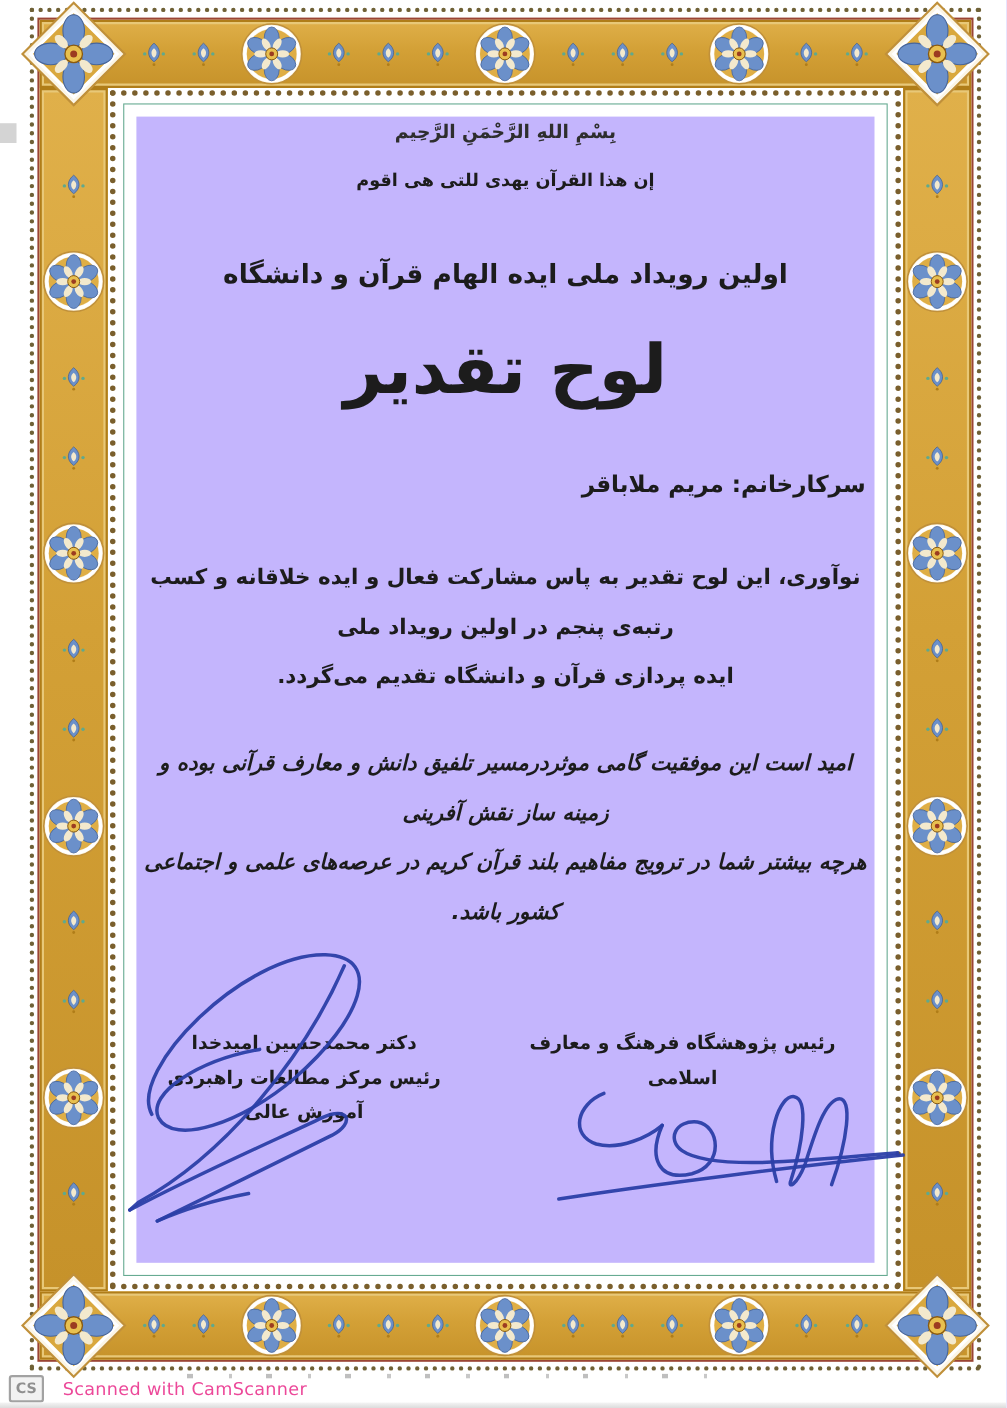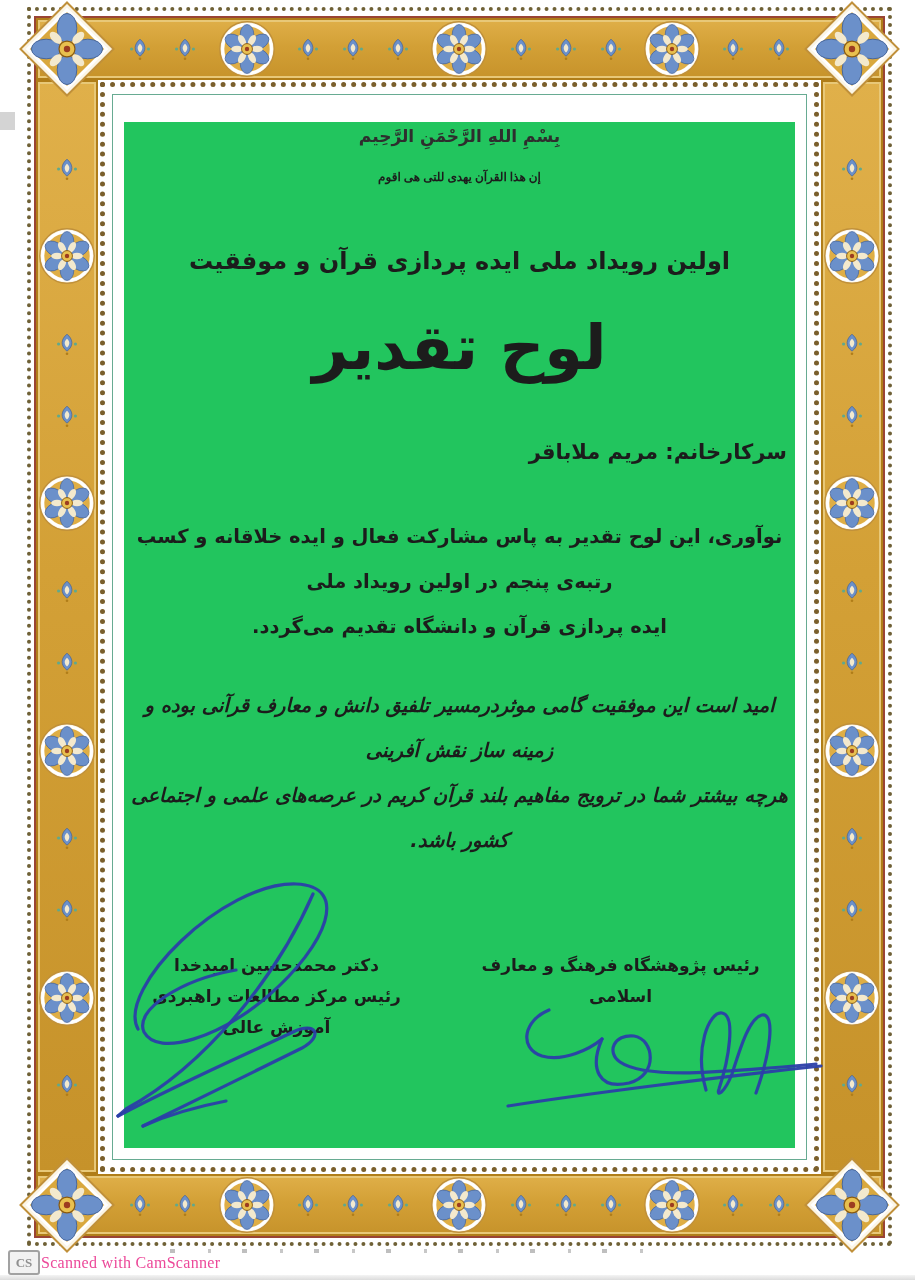--- a/index.html
+++ b/index.html
@@ -20,42 +20,42 @@
   .band-right{right:0;top:62px;bottom:62px;width:62px;flex-direction:column;justify-content:space-evenly;padding:30px 0;}
   .band svg{flex:0 0 auto;}
   .inner-bead{position:absolute;inset:64px;border:5px dotted #7a5f2c;pointer-events:none;}
   .inner-teal{position:absolute;inset:76px;border:1px solid #67ab92;pointer-events:none;}
   .corner{position:absolute;width:98px;height:98px;pointer-events:none;}
   .corner.tl{top:-18px;left:-18px;} .corner.tr{top:-18px;right:-18px;}
   .corner.bl{bottom:-18px;left:-18px;} .corner.br{bottom:-18px;right:-18px;}
   .corner svg{width:100%;height:100%;}
 
   
-  .content{position:absolute;inset:88px;background:#22c55e;direction:rtl;color:#1c1c1c;margin-top:16px;}
+  .content{position:absolute;inset:88px;background:#c4b5fd;direction:rtl;color:#1c1c1c;}
   .center{text-align:center;}
   .bismillah{margin-top:4px;font-size:17px;font-weight:600;color:#2e2e2e;}
-  .verse{margin-top:24px;font-size:12px;font-weight:bold;font-family:Liberation Serif, serif;}
+  .verse{margin-top:24px;font-size:16px;font-weight:bold;}
   .event-title{margin-top:62px;font-size:24px;font-weight:bold;letter-spacing:0.5px;}
   .main-title{margin-top:36px;font-size:62px;font-weight:bold;}
   .recipient{margin-top:56px;font-size:21px;font-weight:bold;text-align:right;padding-left:4px;padding-right:8px;}
   .body-par{margin-top:50px;font-size:19.5px;font-weight:bold;line-height:45px;text-align:center;}
   .body-par.second{margin-top:34px;font-style:italic;}
   .sig-block{position:absolute;top:828px;font-size:17px;font-weight:bold;line-height:31px;text-align:center;}
   .sig-right-block{right:2px;width:345px;}
   .sig-left-block{left:0px;width:305px;}
   .sig-svg{position:absolute;pointer-events:none;}
   .sig-svg.left{left:-36px;top:742px;width:305px;height:275px;}
   .sig-svg.right{left:370px;top:872px;width:335px;height:125px;}
   .sig-svg path{fill:none;stroke:#2b3fa8;stroke-width:3.2;stroke-linecap:round;opacity:.95;}
 
   
   .artifact-square{position:absolute;left:0;top:112px;width:15px;height:18px;background:#cdcdcd;opacity:.85;}
   .debris{position:absolute;bottom:27px;left:170px;width:500px;height:4px;opacity:.55;
           background:repeating-linear-gradient(90deg,#8a8a8a 0 5px,transparent 5px 38px,#9a9a9a 38px 41px,transparent 41px 72px);}
-  .scan-bar{position:absolute;left:8px;bottom:5px;display:flex;align-items:center;gap:1px;font-family:Liberation Serif, serif;}
+  .scan-bar{position:absolute;left:8px;bottom:5px;display:flex;align-items:center;gap:17px;}
   .cs-logo{width:28px;height:21px;border:2px solid #a2a2a2;border-radius:3px;background:#f2f2f2;
            color:#8f8f8f;font-size:13px;font-weight:bold;display:flex;align-items:center;justify-content:center;}
   .scan-text{color:#ec4899;font-size:16px;letter-spacing:0.3px;}
   .bottom-strip{position:absolute;left:0;right:0;bottom:0;height:5px;background:linear-gradient(180deg,#f4f4f4,#dcdcdc);}
 </style>
 </head>
 <body>
 
 <svg width="0" height="0" style="position:absolute" aria-hidden="true">
   <defs>
@@ -283,21 +283,21 @@
     <div class="corner bl"><svg>
           <use href="#sym-corner"></use>
         </svg></div>
     <div class="corner br"><svg>
           <use href="#sym-corner"></use>
         </svg></div>
 
     <div class="content">
       <div class="bismillah center">بِسْمِ اللهِ الرَّحْمَنِ الرَّحِيم</div>
       <div class="verse center">إن هذا القرآن یهدی للتی هی اقوم</div>
-      <div class="event-title center">اولین رویداد ملی ایده پردازی قرآن و موفقیت</div>
+      <div class="event-title center">اولین رویداد ملی ایده الهام قرآن و دانشگاه</div>
       <div class="main-title center">لوح تقدیر</div>
       <div class="recipient">سرکارخانم: مریم ملاباقر</div>
 
       <div class="body-par">
         <div>نوآوری، این لوح تقدیر به پاس مشارکت فعال و ایده خلاقانه و کسب رتبه‌ی پنجم در اولین رویداد ملی</div>
         <div>ایده پردازی قرآن و دانشگاه تقدیم می‌گردد.</div>
       </div>
 
       <div class="body-par second">
         <div>امید است این موفقیت گامی موثردرمسیر تلفیق دانش و معارف قرآنی بوده و زمینه ساز نقش آفرینی</div>

